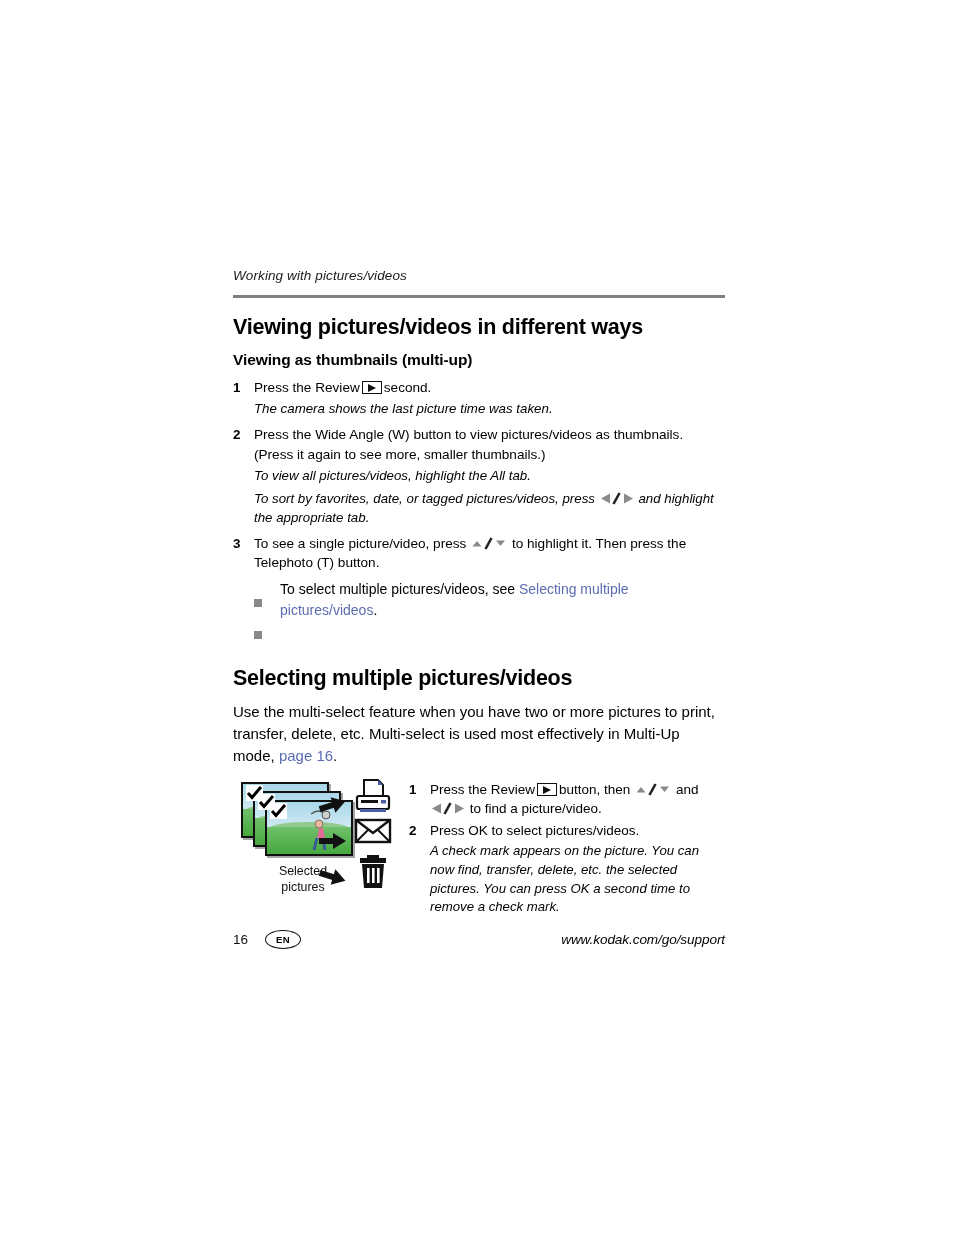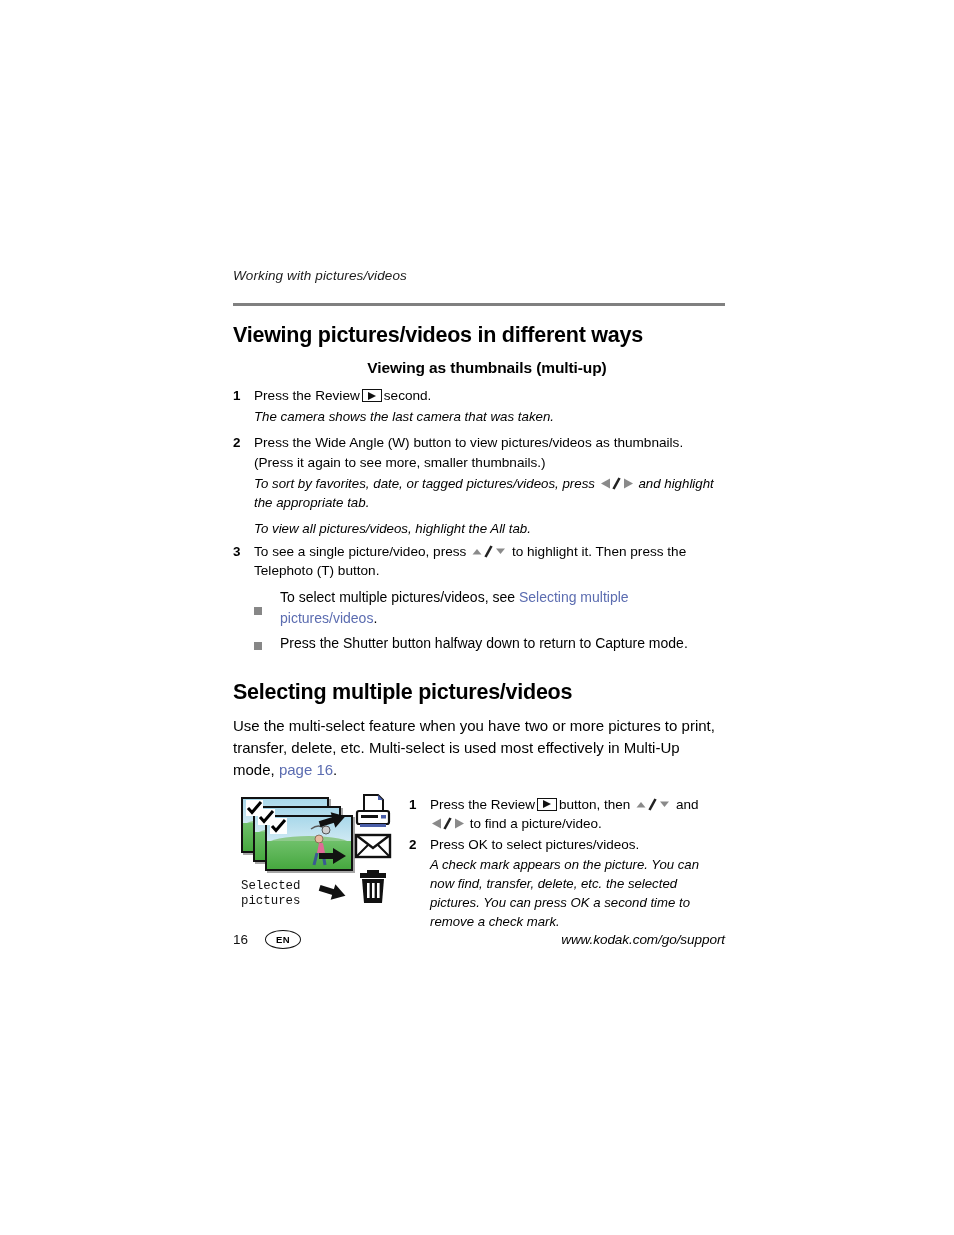--- a/index.html
+++ b/index.html
@@ -21,43 +21,42 @@
     top: 268px;
     width: 492px;
   }
 
   
   .running-head {
     font-style: italic;
     font-size: 13.5px;
     color: #1a1a1a;
     letter-spacing: 0.1px;
-    padding-bottom: 20px;
+    padding-bottom: 12px;
   }
   .head-rule {
     height: 3px;
     background: #808080;
     margin-bottom: 17px;
   }
 
   
   h1.sect {
     font-size: 21.5px;
     font-weight: bold;
     margin: 0 0 11px 0;
     letter-spacing: -0.25px;
     color: #000;
   }
   h2.sub {
     font-size: 15.5px;
     font-weight: bold;
-    margin: 0 0 9px 16px;
+    margin: 0 0 9px 0;
     letter-spacing: -0.1px;
     color: #000;
-    text-align: center;
   }
   h1.sect2 {
     font-size: 21.5px;
     font-weight: bold;
     margin: 27px 0 10px 0;
     letter-spacing: -0.25px;
   }
 
   
   .step {
@@ -190,28 +189,27 @@
     left: 3px; top: 1px;
     width: 17px; height: 16px;
     background: #ffffff;
     z-index: 5;
   }
   .shot .chk svg { display:block; }
   .s1 { left: 0;  top: 0; }
   .s2 { left: 12px; top: 9px; }
   .s3 { left: 24px; top: 18px; }
   .fig-caption {
-    text-align: left;
+    text-align: center;
     font-size: 12.4px;
     line-height: 1.25;
     margin-top: 8px;
     width: 124px;
     margin-left: 8px;
     color: #111;
-    font-family: Liberation Mono, monospace;
   }
   .arrow-col {
     position: absolute;
     left: 84px;
     top: 16px;
     width: 44px;
   }
   .arrow-col .a {
     height: 36px;
   }
@@ -272,38 +270,38 @@
 
   <h1 class="sect">Viewing pictures/videos in different ways</h1>
   <h2 class="sub">Viewing as thumbnails (multi-up)</h2>
 
   <div class="step">
     <div class="num">1</div>
     <div class="body">
       <span>Press the Review</span><span class="icon-review"></span><span>second.</span>
     </div>
   </div>
-  <div class="note">The camera shows the last camera that was taken.</div>
+  <div class="note">The camera shows the last picture time was taken.</div>
 
   <div class="step">
     <div class="num">2</div>
     <div class="body">Press the Wide Angle (W) button to view pictures/videos as thumbnails. (Press it again to see more, smaller thumbnails.)</div>
   </div>
+  <div class="note tight">To view all pictures/videos, highlight the All tab.</div>
   <div class="note">
     <span>To sort by favorites, date, or tagged pictures/videos, press</span>
     <span class="arrows">
       <svg width="34" height="13" viewBox="0 0 34 13">
         <polygon points="1,6.5 10,1.5 10,11.5" fill="#8a8a8a"></polygon>
         <path d="M13.5,12 L19.5,1" stroke="#222" stroke-width="2.6" fill="none"></path>
         <polygon points="33,6.5 24,1.5 24,11.5" fill="#8a8a8a"></polygon>
       </svg>
     </span>
     <span>and highlight the appropriate tab.</span>
   </div>
-  <div class="note tight">To view all pictures/videos, highlight the All tab.</div>
 
   <div class="step">
     <div class="num">3</div>
     <div class="body">
       <span>To see a single picture/video, press</span>
       <span class="arrows">
         <svg width="36" height="13" viewBox="0 0 36 13">
           <polygon points="1.5,9.5 10.5,9.5 6,4" fill="#8a8a8a"></polygon>
           <path d="M14.5,12 L20.5,1" stroke="#222" stroke-width="2.6" fill="none"></path>
           <polygon points="25,3.5 34,3.5 29.5,9" fill="#8a8a8a"></polygon>
@@ -320,21 +318,20 @@
         </div>
       <div>
         <span>To select multiple pictures/videos, see</span>
         <a class="xref" href="#">Selecting multiple pictures/videos</a><span>.</span>
       </div>
     </div>
     <div class="bullet">
       <div class="sq">
           <i></i>
         </div>
-      <div>Press the Shutter button halfway down to return to Capture mode.</div>
     </div>
   </div>
 
   <h1 class="sect2">Selecting multiple pictures/videos</h1>
   <div class="para">
     <span>Use the multi-select feature when you have two or more pictures to print, transfer, delete, etc. Multi-select is used most effectively in Multi-Up mode,</span>
     <a class="xref" href="#">page 16</a><span>.</span>
   </div>
 
   <div class="figure-row">

